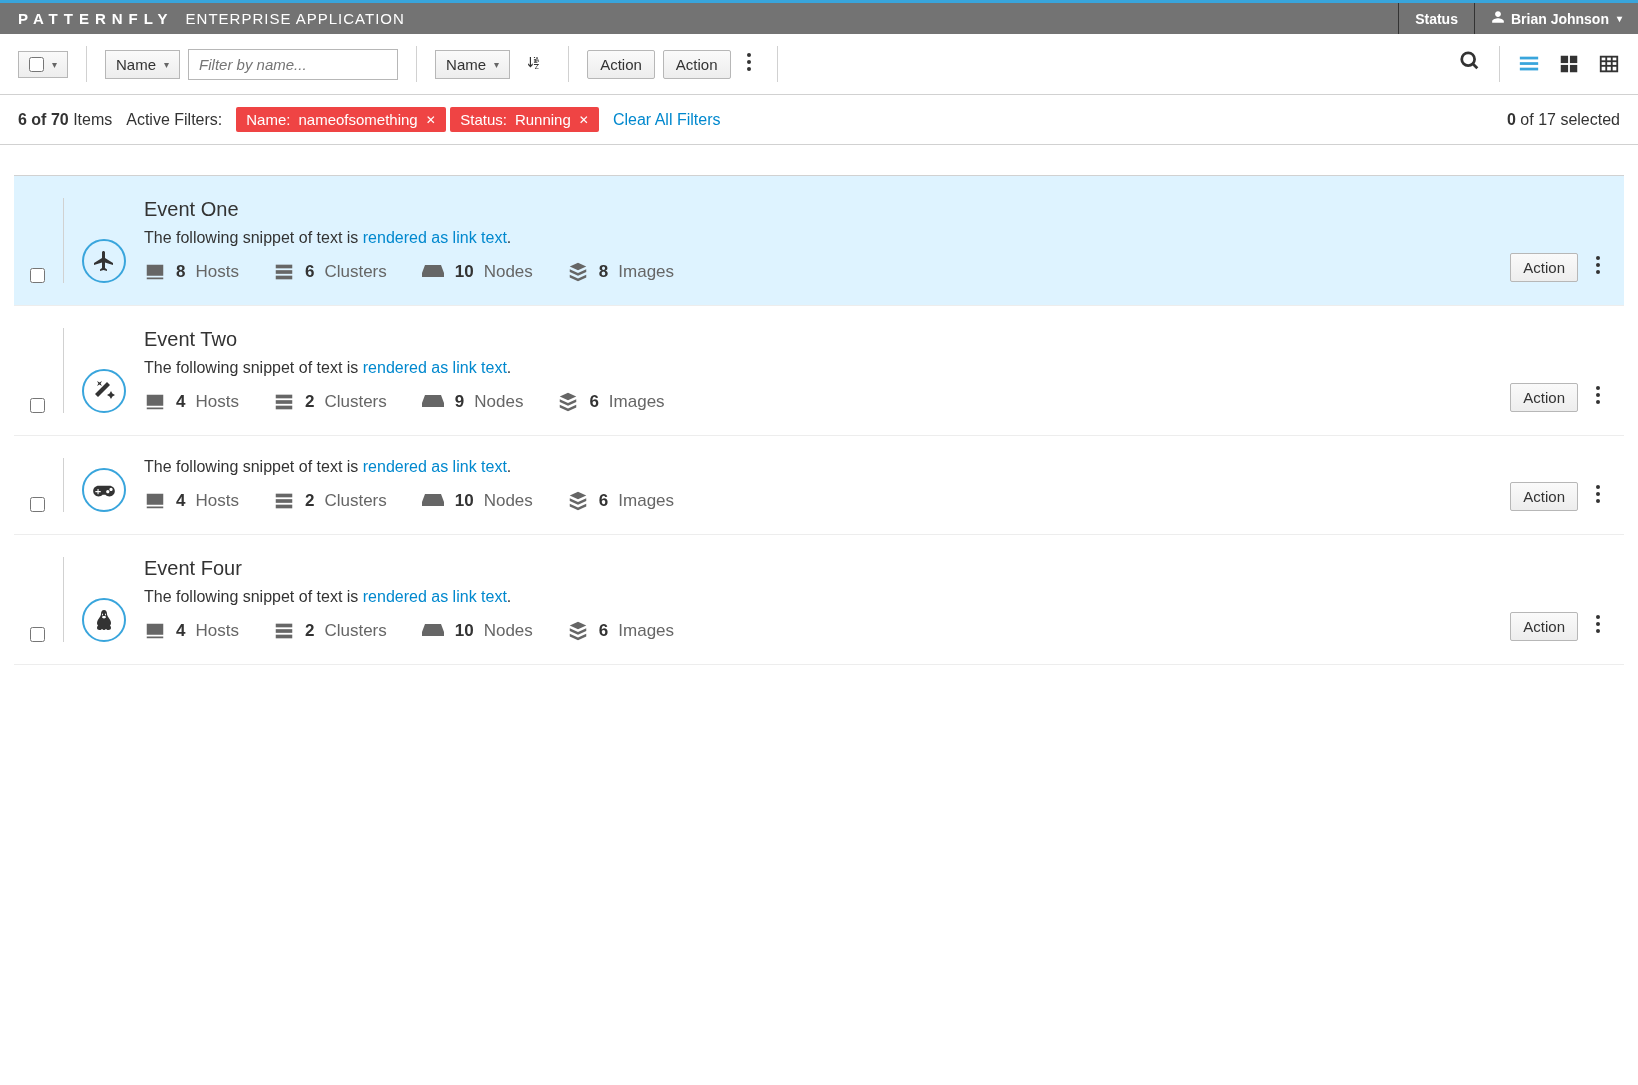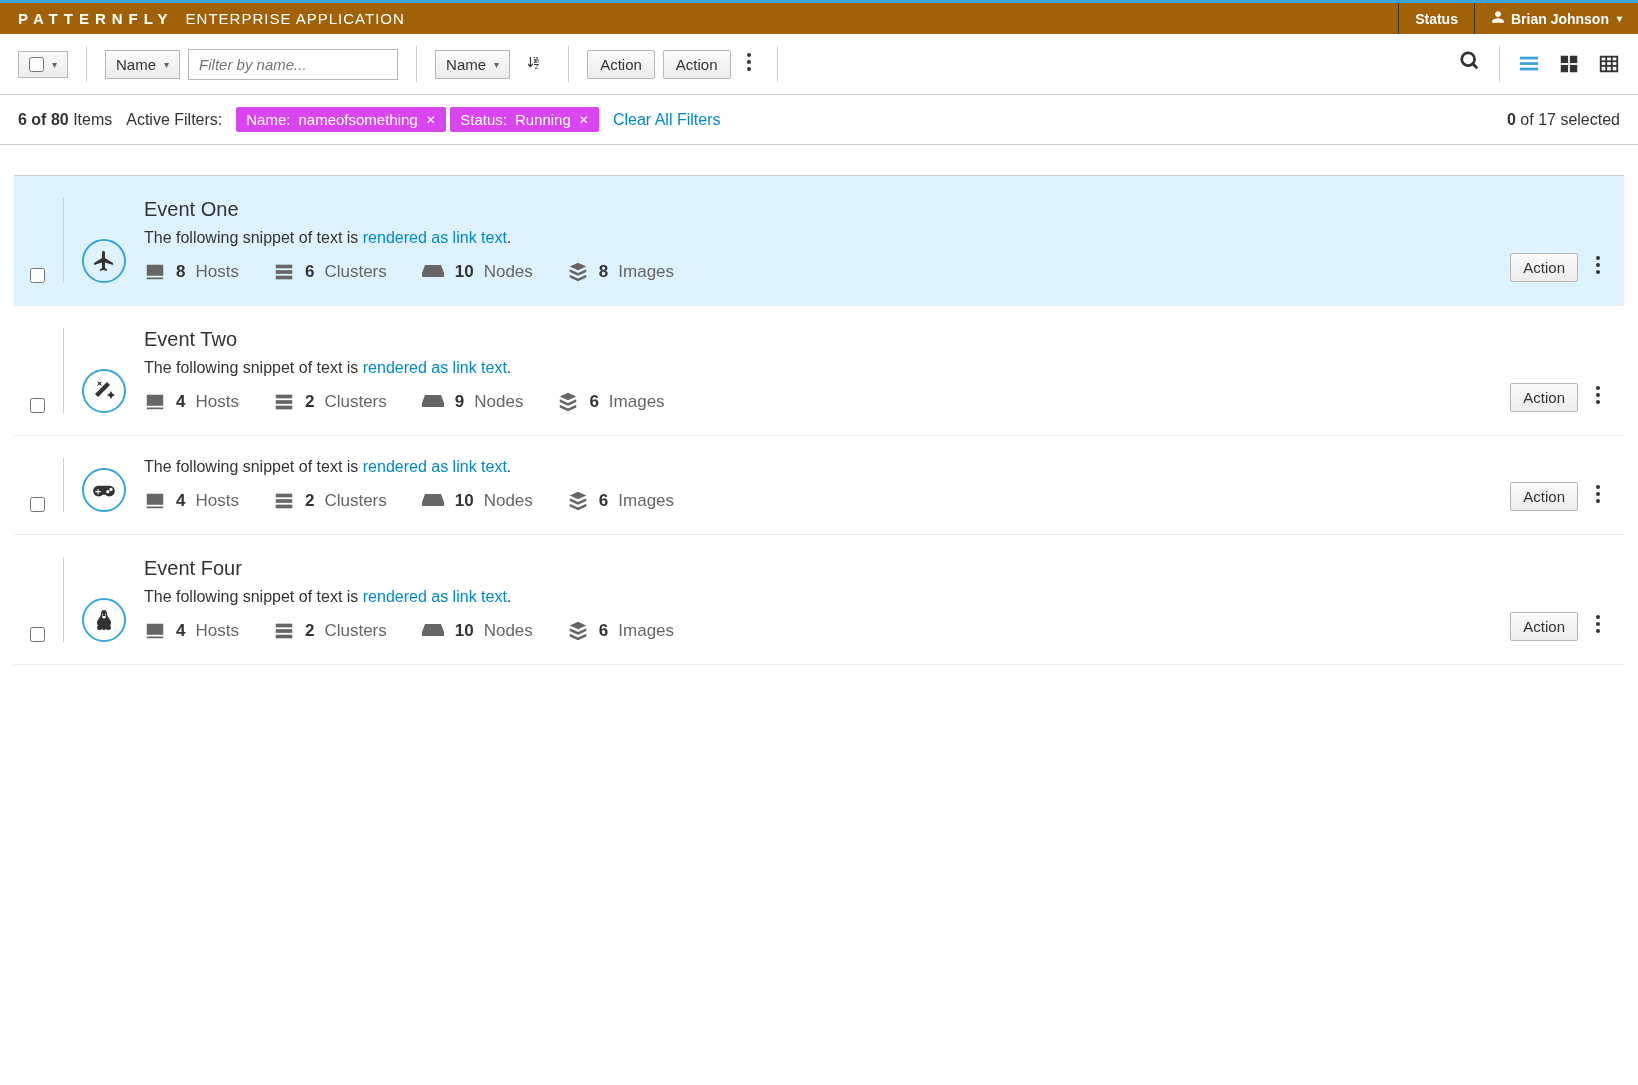--- a/index.html
+++ b/index.html
@@ -1,19 +1,19 @@
 <!DOCTYPE html>
 <html><head>
 <meta charset="utf-8">
 <style>
   * { box-sizing: border-box; margin: 0; padding: 0; }
   body { font-family: -apple-system, BlinkMacSystemFont, "Segoe UI", Helvetica, Arial, sans-serif; font-size: 16px; color: #333; background: #fff; }
   
   
-  .topbar { background: #a16207; color: #fff; display: flex; align-items: center; height: 34px; border-top: 3px solid #39a5dc; justify-content: center; }
+  .topbar { background: #737373; color: #fff; display: flex; align-items: center; height: 34px; border-top: 3px solid #39a5dc; justify-content: center; }
   .brand { padding: 0 18px; display: flex; align-items: baseline; gap: 12px; }
   .brand-main { font-weight: 700; letter-spacing: 6px; font-size: 15px; }
   .brand-sub { font-weight: 300; letter-spacing: 1px; font-size: 15px; }
   .topbar-spacer { flex: 1; }
   .topbar-item { border-left: 1px solid #333; padding: 0 16px; height: 100%; display: flex; align-items: center; font-size: 14px; cursor: pointer; font-weight: bold; }
   .topbar-item .u-icon { margin-right: 6px; }
   .chev { margin-left: 8px; font-size: 10px; }
   
   
   .toolbar { display: flex; align-items: center; padding: 12px 18px; border-bottom: 1px solid #d1d1d1; gap: 0; }
@@ -31,21 +31,21 @@
   .view-icons .vicon { width: 22px; height: 22px; display: inline-flex; align-items: center; justify-content: center; cursor: pointer; }
   .vicon.active svg { color: #39a5dc; }
   .vicon svg { color: #333; }
   
   
   .filters-row { display: flex; align-items: center; padding: 12px 18px; border-bottom: 1px solid #d1d1d1; gap: 14px; font-size: 16px; }
   .filters-row .fr-left { display: flex; align-items: center; gap: 14px; flex-wrap: wrap; }
   .filters-row .fr-spacer { flex: 1; }
   .count-label strong { font-weight: 700; }
   .af-label { color: #333; }
-  .chip { background: #d946ef; color: #fff; padding: 4px 10px; border-radius: 2px; display: inline-flex; align-items: center; gap: 8px; font-size: 15px; }
+  .chip { background: #ef4444; color: #fff; padding: 4px 10px; border-radius: 2px; display: inline-flex; align-items: center; gap: 8px; font-size: 15px; }
   .chip .x { cursor: pointer; font-size: 12px; }
   .clear-link { color: #0088ce; cursor: pointer; }
   .sel-count strong { font-weight: 700; }
   
   
   .list-wrap { padding: 30px 14px 0 14px; }
   .list { border-top: 1px solid #d1d1d1; }
   .row { display: flex; align-items: flex-end; padding: 22px 16px 22px 16px; border-bottom: 1px solid #ededed; gap: 18px; }
   .row.hover { background: #def3ff; }
   .row .cb { margin-top: 6px; }
@@ -160,21 +160,21 @@
           <line x1="3" y1="14" x2="21" y2="14"></line>
           <line x1="9" y1="4" x2="9" y2="20"></line>
           <line x1="15" y1="4" x2="15" y2="20"></line>
         </svg>
     </span>
   </div>
 </div>
 
 <div class="filters-row">
   <div class="fr-left">
-    <span class="count-label"><strong>6 of 80</strong><span> Items</span></span>
+    <span class="count-label"><strong>6 of 70</strong><span> Items</span></span>
     <span class="af-label">Active Filters:</span>
     <span id="chips-mount"><span class="chip">
           <span>Name:</span> 
           <span>nameofsomething</span> 
           <span class="x">✕</span>
         </span> <span class="chip">
           <span>Status:</span> 
           <span>Running</span> 
           <span class="x">✕</span>
         </span> </span>

